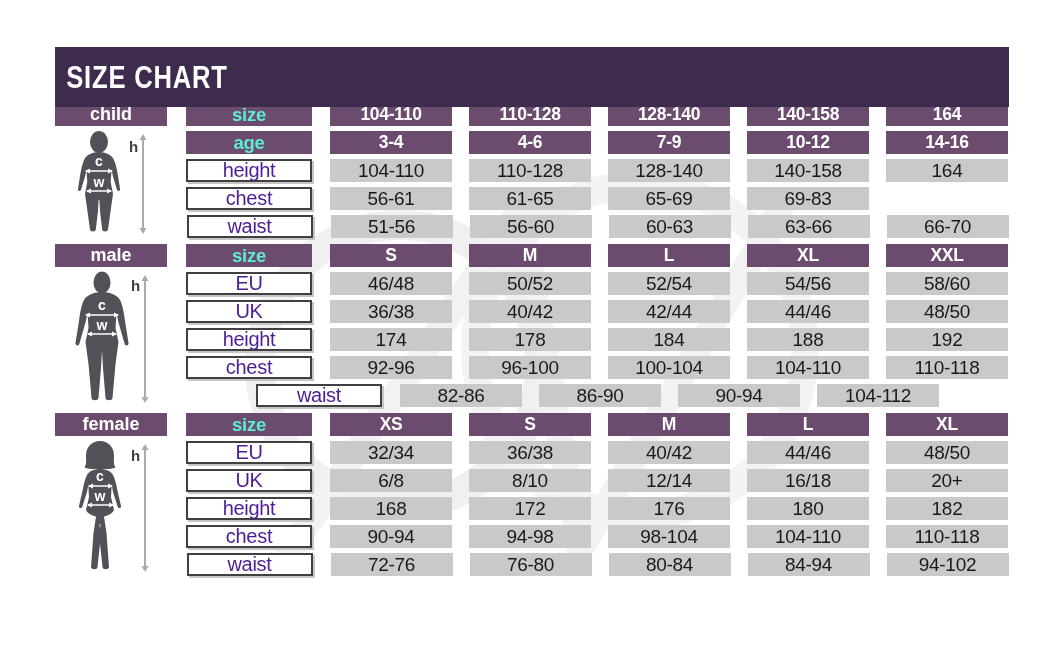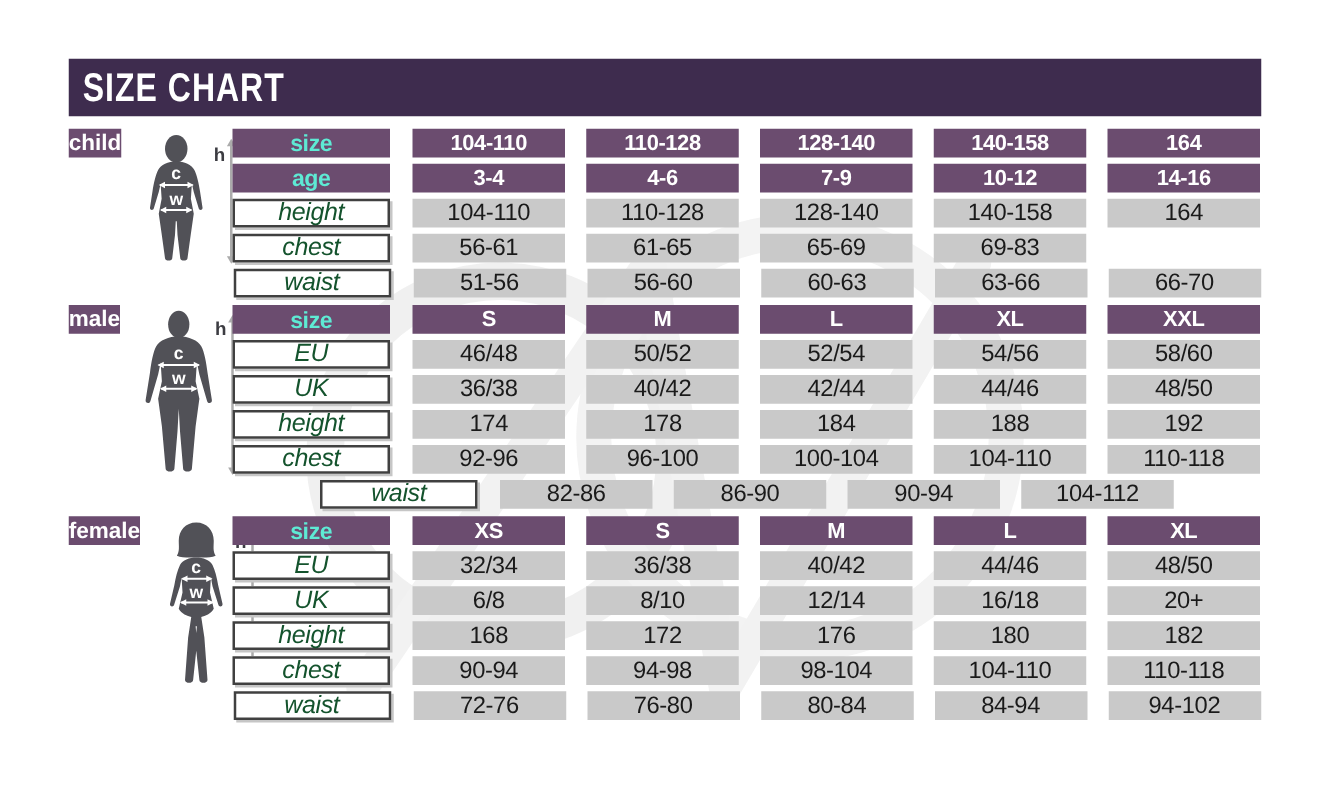--- a/index.html
+++ b/index.html
@@ -1,40 +1,40 @@
 <!DOCTYPE html>
 <html><head>
 <meta charset="utf-8">
 <style>
   html,body{margin:0;padding:0;background:#ffffff;}
   .page{position:relative;width:1064px;height:645px;background:#ffffff;overflow:hidden;
         font-family:"Liberation Sans",sans-serif;}
   .watermark{position:absolute;left:220px;top:150px;z-index:0;opacity:.75;}
-  .titlebar{position:absolute;left:55px;top:47px;width:954px;height:46px;background:#3E2C4E;
+  .titlebar{position:absolute;left:55px;top:47px;width:954px;height:60px;background:#3E2C4E;
             display:flex;align-items:center;z-index:2;}
   .title-text{color:#ffffff;font-weight:bold;font-size:32px;letter-spacing:1px;
               transform:scaleX(.8);transform-origin:0 50%;padding-left:14px;white-space:nowrap;}
   #table-root{position:absolute;left:55px;top:103px;width:954px;z-index:1;}
   .section{display:flex;margin-bottom:6px;}
-  .side{width:112px;margin-right:19px;flex:none;display:flex;flex-direction:row;}
+  .side{width:112px;margin-right:19px;flex:none;display:flex;flex-direction:column;}
   .side-title{height:23px;background:#6B4C6F;color:#fff;font-weight:bold;font-size:18px;
               display:flex;align-items:center;justify-content:center;}
   .figure{flex:1;margin-top:4px;display:flex;justify-content:center;}
   .rows{flex:1;}
   .trow{display:flex;height:23px;margin-bottom:5px;}
   .trow:last-child{margin-bottom:0;justify-content:center;}
   .cell{display:flex;align-items:center;justify-content:center;box-sizing:border-box;
         letter-spacing:-0.3px;white-space:nowrap;}
   .cell.label{width:126px;margin-right:18px;flex:none;}
   .cell.data{width:122px;margin-right:17px;flex:none;}
   .cell.data:last-child{margin-right:0;}
   .purple{background:#6B4C6F;color:#ffffff;font-weight:bold;font-size:17.5px;}
   .purple-label{background:#6B4C6F;color:#5eead4;font-weight:bold;font-size:18.5px;}
   .boxed-label{background:#ffffff;border:2px solid #404040;box-shadow:2px 2px 0 #c6c6c6;
-               font-size:20px;color:#14532d;font-style:italic;}
+               font-size:20px;color:#4c1d95;}
   .gray{background:#C9C9C9;color:#1a1a1a;font-size:19px;}
   .fig-svg text{font-family:"Liberation Sans",sans-serif;font-weight:bold;}
 </style>
 </head>
 <body>
 
 <div class="page">
 
   <svg class="watermark" width="640" height="430" viewBox="0 0 640 430">
     <circle cx="180" cy="215" r="140" fill="none" stroke="#ececec" stroke-width="30"></circle>

